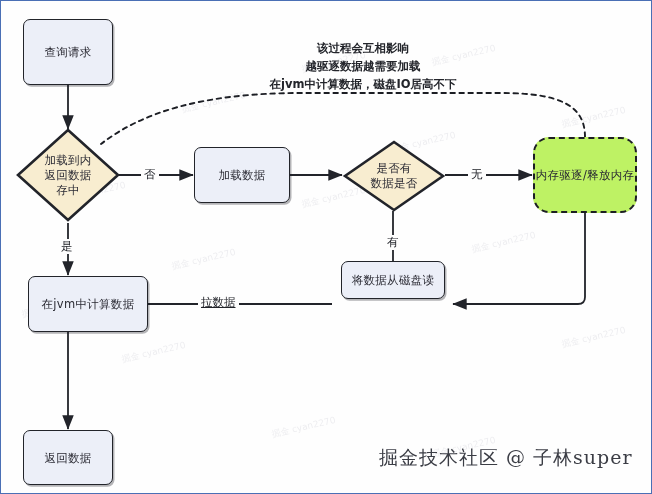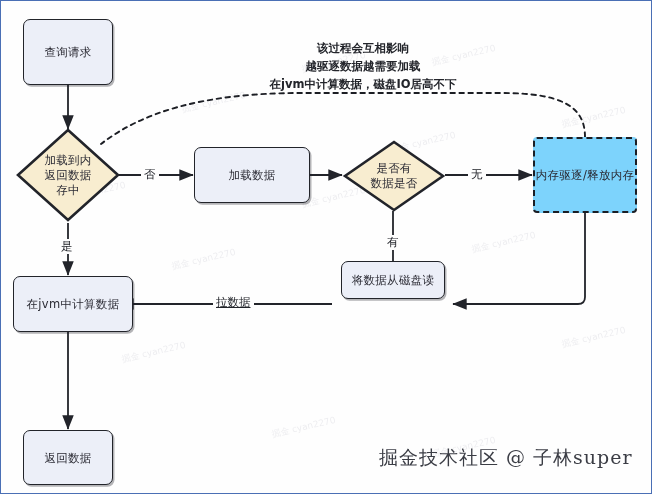--- a/index.html
+++ b/index.html
@@ -39,23 +39,23 @@
     letter-spacing: 0.3px;
     z-index: 4;
   }
   .node.process {
     background: #eceff8;
     border: 1.6px solid #22242a;
     border-radius: 7px;
     box-shadow: 1.5px 1.8px 0 rgba(30,30,40,0.33);
   }
   .node.dashed {
-    background: #7dd3fc;
+    background: #bef264;
     border: 2px dashed #1c1e24;
-    border-radius: 4px;
+    border-radius: 16px;
     box-shadow: none;
   }
   .diamond-wrap {
     position: absolute;
     z-index: 4;
   }
   .diamond-shape {
     position: absolute;
     left: 0; top: 0;
     width: 100%;
@@ -173,21 +173,21 @@
     </svg>
     <div class="diamond-label">
       <div>
         <div>加载到内</div>
         <div>返回数据</div>
         <div>存中</div>
       </div>
     </div>
   </div>
 
-  <div class="node process" style="left:193px; top:146px; width:116px; height:56px;">
+  <div class="node process" style="left:193px; top:146px; width:96px; height:56px;">
     <span>加载数据</span>
   </div>
 
   <div class="diamond-wrap" style="left:341px; top:138px; width:104px; height:74px;">
     <svg class="diamond-shape" viewBox="0 0 104 74" preserveAspectRatio="none">
       <polygon points="52,3 101,37 52,71 3,37" fill="#f8edd0" stroke="#22242a" stroke-width="2.6"></polygon>
     </svg>
     <div class="diamond-label">
       <div>
         <div>是否有</div>
@@ -199,37 +199,37 @@
   <div class="node dashed" style="left:532px; top:136px; width:104px; height:76px;">
     <span>内存驱逐/释放内存</span>
   </div>
 
   <div class="node process" style="left:340px; top:260px; width:104px; height:38px;">
     <div>
       <div>将数据从磁盘读</div>
     </div>
   </div>
 
-  <div class="node process" style="left:12px; top:275px; width:120px; height:56px;">
+  <div class="node process" style="left:27px; top:275px; width:120px; height:56px;">
     <span>在jvm中计算数据</span>
   </div>
 
   <div class="node process" style="left:22px; top:429px; width:90px; height:55px;">
     <span>返回数据</span>
   </div>
 
   <div class="edge-label" style="left:140px; top:166px;">否</div>
 
   <div class="edge-label" style="left:57px; top:238px;">是</div>
 
   <div class="edge-label" style="left:467px; top:166px;">无</div>
 
   <div class="edge-label" style="left:383px; top:234px;">有</div>
 
-  <div class="edge-label" style="left:212px; top:294px;text-decoration:underline;">拉数据</div>
+  <div class="edge-label" style="left:197px; top:294px;text-decoration:underline;">拉数据</div>
 
   <div class="annotation" style="left:247px; top:38px; width:230px;">
     <div>该过程会互相影响</div>
     <div>越驱逐数据越需要加载</div>
     <div>在jvm中计算数据，磁盘IO居高不下</div>
   </div>
 
   <div class="brand-watermark" style="left:378px; top:444px;">掘金技术社区 @ 子林super</div>
 
 </div>

